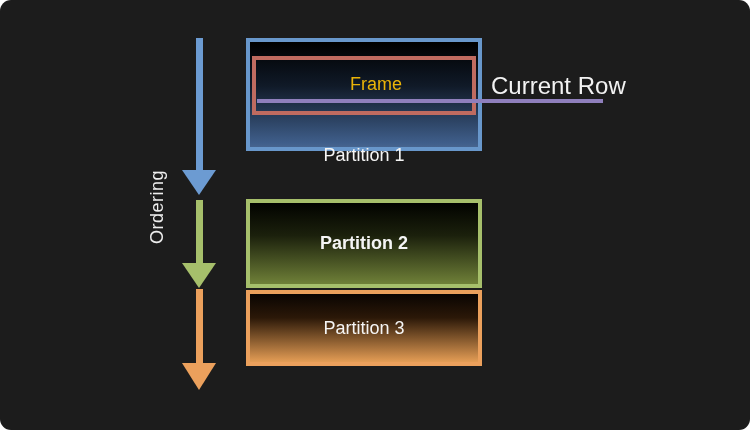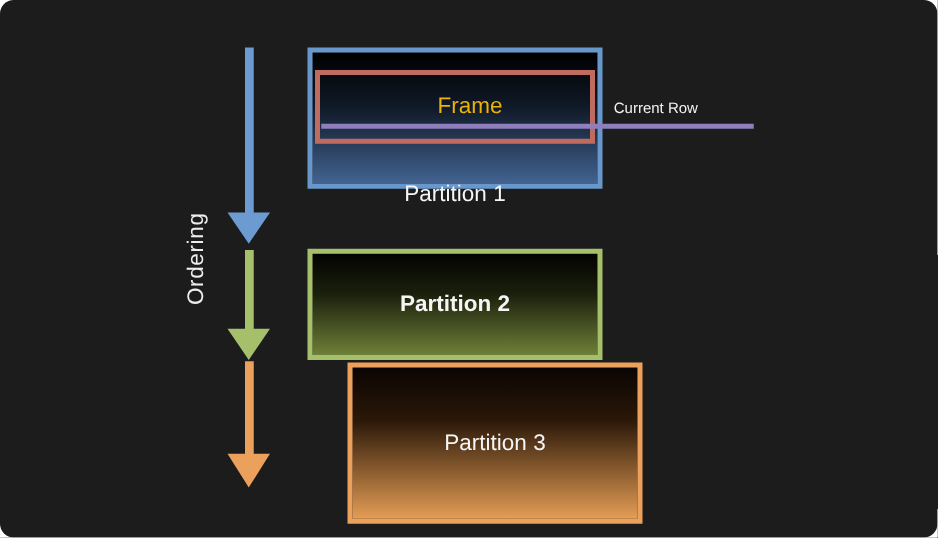--- a/index.html
+++ b/index.html
@@ -71,27 +71,26 @@
     height: 89px;
     border: 4px solid #a6bf6b;
     background: linear-gradient(to bottom, #020300 0%, #1b200c 40%, #6f8038 100%);
     display: flex;
     align-items: center;
     justify-content: center;
     font-weight: bold;
   }
   .partition-3 {
     top: 290px;
-    height: 129px;
+    height: 76px;
     border: 4px solid #eba05c;
     background: linear-gradient(to bottom, #0a0502 0%, #2b1808 35%, #e49d55 100%);
     display: flex;
     align-items: center;
     justify-content: center;
-    margin-left: 32px;
   }
   .partition-1 .partition-label {
     position: absolute;
     left: 0;
     right: 0;
     top: 102px;
     text-align: center;
     line-height: 22px;
   }
 
@@ -125,21 +124,21 @@
     width: 346px;
     height: 4px;
     background: #8f7fbc;
     z-index: 8;
   }
   .current-row-label {
     position: absolute;
     left: 491px;
     top: 74px;
     color: #f2f2f2;
-    font-size: 12px;
+    font-size: 24px;
     line-height: 24px;
     white-space: nowrap;
     z-index: 9;
   }
 </style>
 </head>
 <body>
 
 <div class="panel">
 

